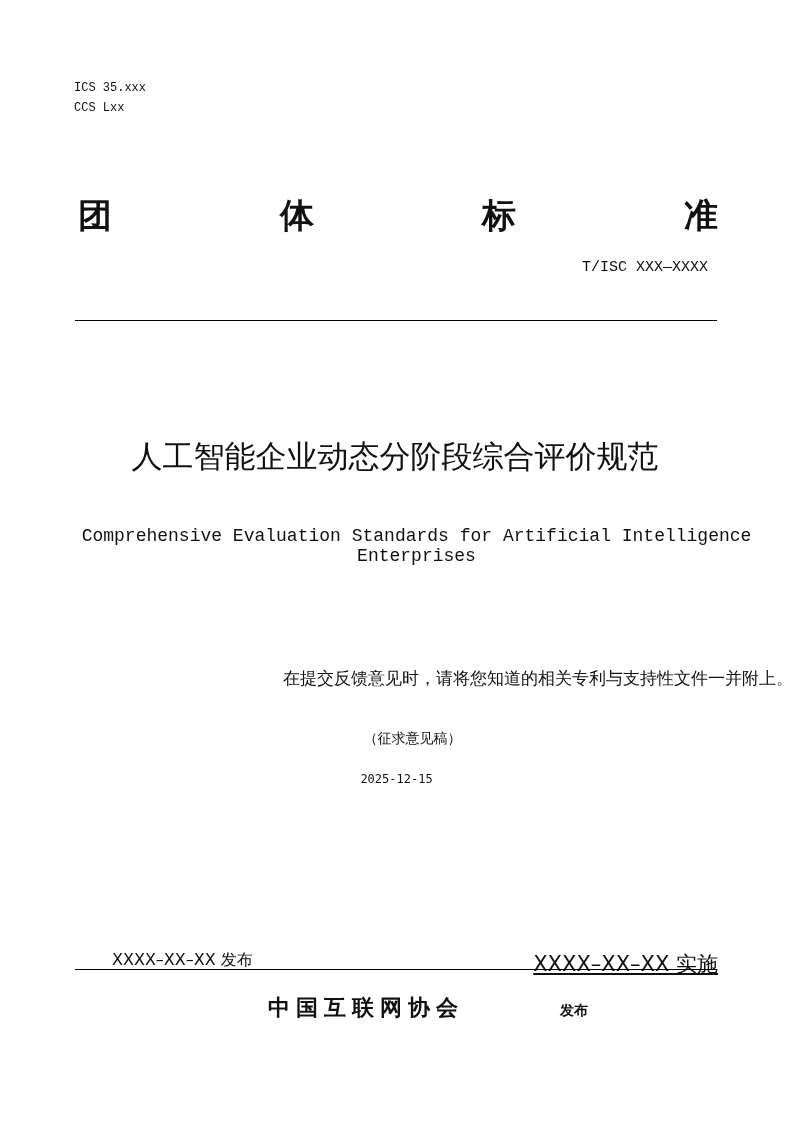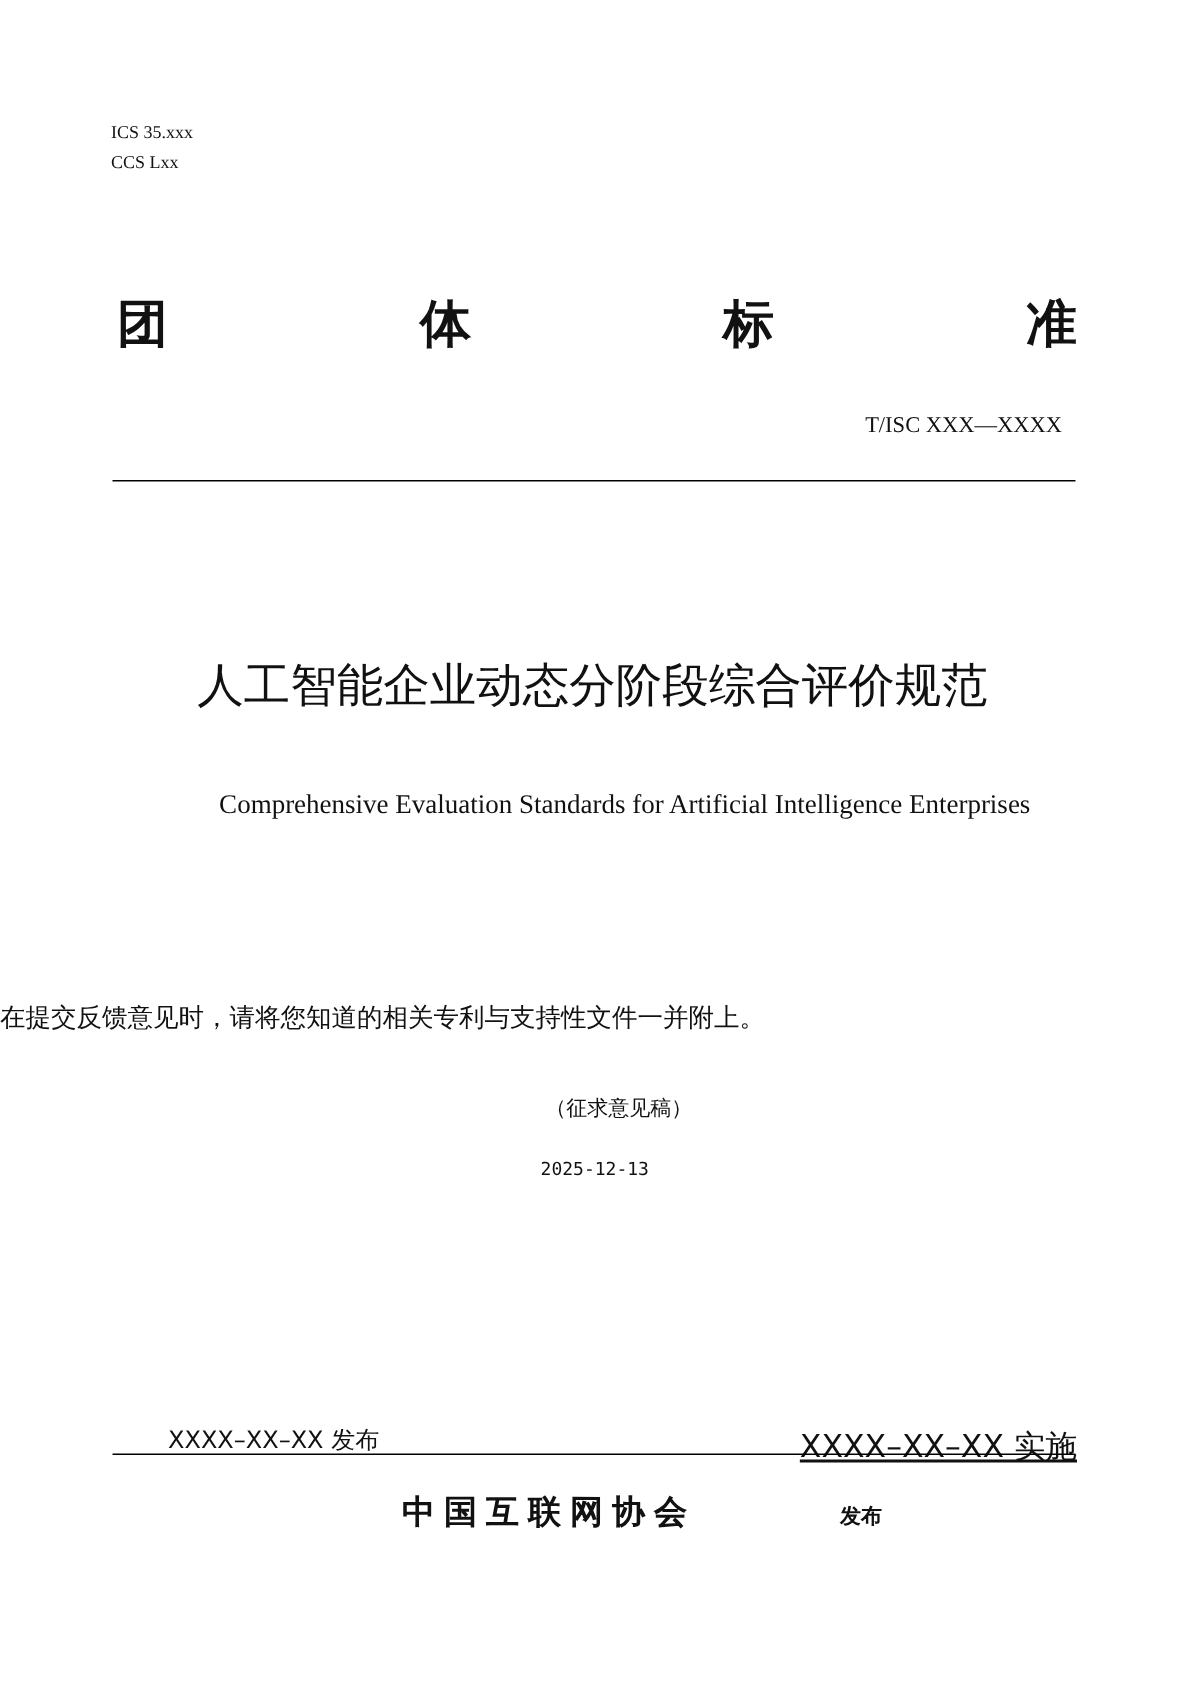--- a/index.html
+++ b/index.html
@@ -1,26 +1,26 @@
 <!DOCTYPE html>
 <html><head>
   <meta charset="utf-8">
   <style>
     html, body { margin: 0; padding: 0; background: #ffffff; }
     body { width: 793px; height: 1122px; position: relative; overflow: hidden; color: #111; }
     .abs { position: absolute; }
-    .serif { font-family: Liberation Serif, serif; }
+    .serif { font-family: Liberation Mono, monospace; }
     .sans { font-family: "DejaVu Sans", "Liberation Sans", sans-serif; }
     .codes { left: 74px; top: 78px; font-size: 12px; line-height: 20px; }
     .big-title { left: 78px; top: 193px; width: 640px; display: flex; justify-content: space-between; font-size: 34px; font-weight: bold; font-family: "DejaVu Serif", "Liberation Serif", serif; }
-    .doc-number { right: 85px; top: 276px; font-size: 15px; }
+    .doc-number { right: 85px; top: 259px; font-size: 15px; }
     .rule-top { left: 75px; top: 320px; width: 642px; height: 1px; background: #000; }
     .cn-title { left: 0; width: 790px; top: 436px; text-align: center; font-size: 31px; }
     .en-title { left: 0; width: 793px; top: 526px; text-align: center; font-size: 18px; padding-left: 20px; }
-    .notice { left: 0; width: 793px; top: 667px; text-align: left; font-size: 17px; }
+    .notice { left: 0; width: 793px; top: 667px; text-align: right; font-size: 17px; }
     .draft { left: 16px; width: 793px; top: 730px; text-align: center; font-size: 14px; }
     .date { left: 0; width: 793px; top: 772px; text-align: center; font-size: 12px; font-family: "DejaVu Sans Mono", "Liberation Mono", monospace; }
     .publish-date { left: 112px; top: 950px; font-size: 16px; }
     .effective-date { right: 75px; top: 950px; font-size: 21px; text-decoration: underline; }
     .rule-bottom { left: 75px; top: 969px; width: 642px; height: 1px; background: #000; }
     .issuer { left: 268px; top: 993px; font-size: 22px; font-weight: bold; letter-spacing: 6px; }
     .issuer-suffix { left: 560px; top: 1002px; font-size: 14px; font-weight: bold; }
   </style>
 </head>
 <body>
@@ -42,21 +42,21 @@
 <div class="abs rule-top"></div>
 
 <div class="abs cn-title sans">人工智能企业动态分阶段综合评价规范</div>
 
 <div class="abs en-title serif">Comprehensive Evaluation Standards for Artificial Intelligence Enterprises</div>
 
 <div class="abs notice serif">在提交反馈意见时，请将您知道的相关专利与支持性文件一并附上。</div>
 
 <div class="abs draft serif">（征求意见稿）</div>
 
-<div class="abs date">2025-12-13</div>
+<div class="abs date">2025-12-15</div>
 
 <div class="abs publish-date sans">XXXX–XX–XX 发布</div>
 
 <div class="abs effective-date sans">XXXX–XX–XX 实施</div>
 
 <div class="abs rule-bottom"></div>
 
 <div class="abs issuer sans">中国互联网协会</div>
 
 <div class="abs issuer-suffix sans">发布</div>

